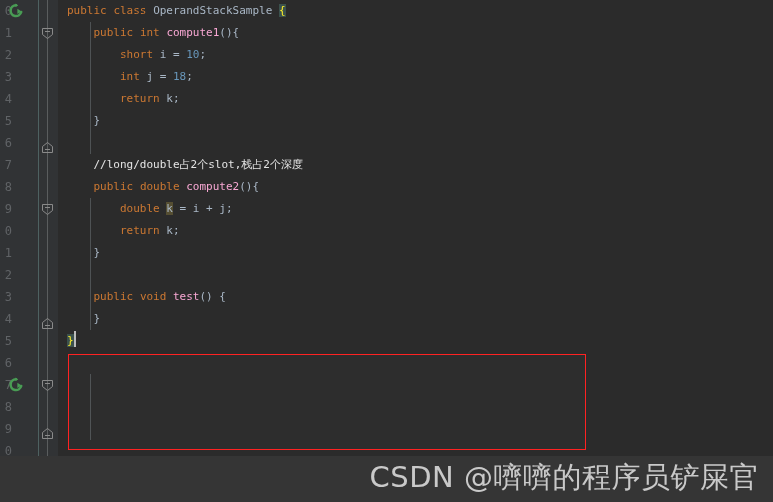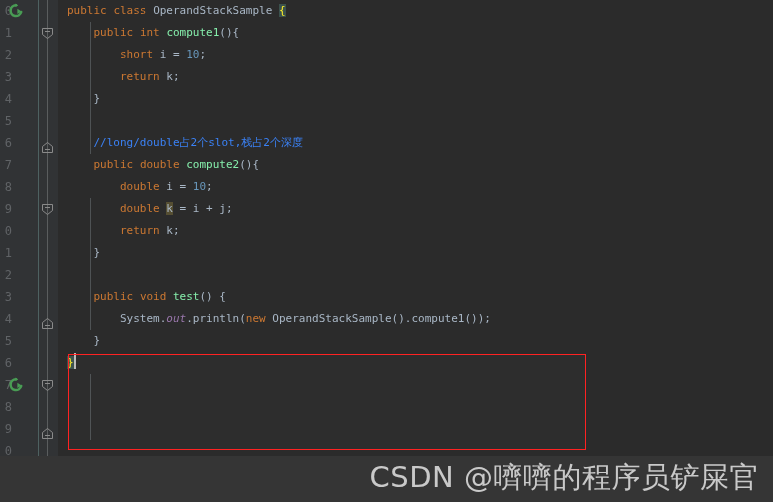--- a/index.html
+++ b/index.html
@@ -94,22 +94,22 @@
     width: 1px;
     background: #4e5254;
   }
 
   
   .kw   { color: #cc7832; }
   .type { color: #cc7832; }
   .cls  { color: #a9b7c6; }
   .num  { color: #6897bb; text-align: right; }
   .ident{ color: #a9b7c6; }
-  .fn   { color: #86efac; }
-  .cmt  { color: #3b82f6; }
+  .fn   { color: #f9a8d4; }
+  .cmt  { color: #e5e5e5; }
   .anno { color: #bbb529; }
   .stat { color: #9876aa; font-style: italic; }
   .punc { color: #a9b7c6; }
   .brace-hl {
     background: #3b514d;
     color: #ffef28;
   }
   .ident-hl {
     background: #554e32;
   }
@@ -245,47 +245,46 @@
     <div class="indent-guide" style="left:32px; top:22px;  height:132px;"></div>
     <div class="indent-guide" style="left:32px; top:198px; height:132px;"></div>
     <div class="indent-guide" style="left:32px; top:374px; height:66px;"></div>
 
     <div class="line"><span class="kw">public</span> <span class="kw">class</span> <span class="cls">OperandStackSample</span> <span class="brace-hl">{</span></div>
 
     <div class="line">    <span class="kw">public</span> <span class="type">int</span> <span class="fn">compute1</span><span class="punc">(){</span></div>
 
     <div class="line">        <span class="type">short</span> <span class="ident">i</span> <span class="punc">=</span> <span class="num">10</span><span class="punc">;</span></div>
 
+    <div class="line">        <span class="type">int</span> <span class="ident">j</span> <span class="punc">=</span> <span class="num">18</span><span class="punc">;</span></div>
 
 
     <div class="line">        <span class="kw">return</span> <span class="ident">k;</span></div>
 
     <div class="line">    <span class="punc">}</span></div>
 
     <div class="line"></div>
 
     <div class="line">    <span class="cmt">//long/double占2个slot,栈占2个深度</span></div>
 
     <div class="line">    <span class="kw">public</span> <span class="type">double</span> <span class="fn">compute2</span><span class="punc">(){</span></div>
 
-    <div class="line">        <span class="type">double</span> <span class="ident">i</span> <span class="punc">=</span> <span class="num">10</span><span class="punc">;</span></div>
 
 
     <div class="line">        <span class="type">double</span> <span class="ident-hl">k</span> <span class="ident">= i + j;</span></div>
 
     <div class="line">        <span class="kw">return</span> <span class="ident">k;</span></div>
 
     <div class="line">    <span class="punc">}</span></div>
 
     <div class="line"></div>
 
 
     <div class="line">    <span class="kw">public</span> <span class="type">void</span> <span class="fn">test</span><span class="punc">() {</span></div>
 
-    <div class="line">        <span class="ident">System.</span><span class="stat">out</span><span class="ident">.println(</span><span class="kw">new</span><span class="cls"> OperandStackSample</span><span class="ident">().compute1());</span></div>
 
     <div class="line">    <span class="punc">}</span></div>
 
     <div class="line"><span class="brace-hl">}</span><span class="caret"></span></div>
   </div>
 
   <div class="redbox" style="left:68px; top:354px; width:518px; height:96px;"></div>
 
   <div class="wm-band"></div>
   <div class="watermark">CSDN @嚌嚌的程序员铲屎官</div>

